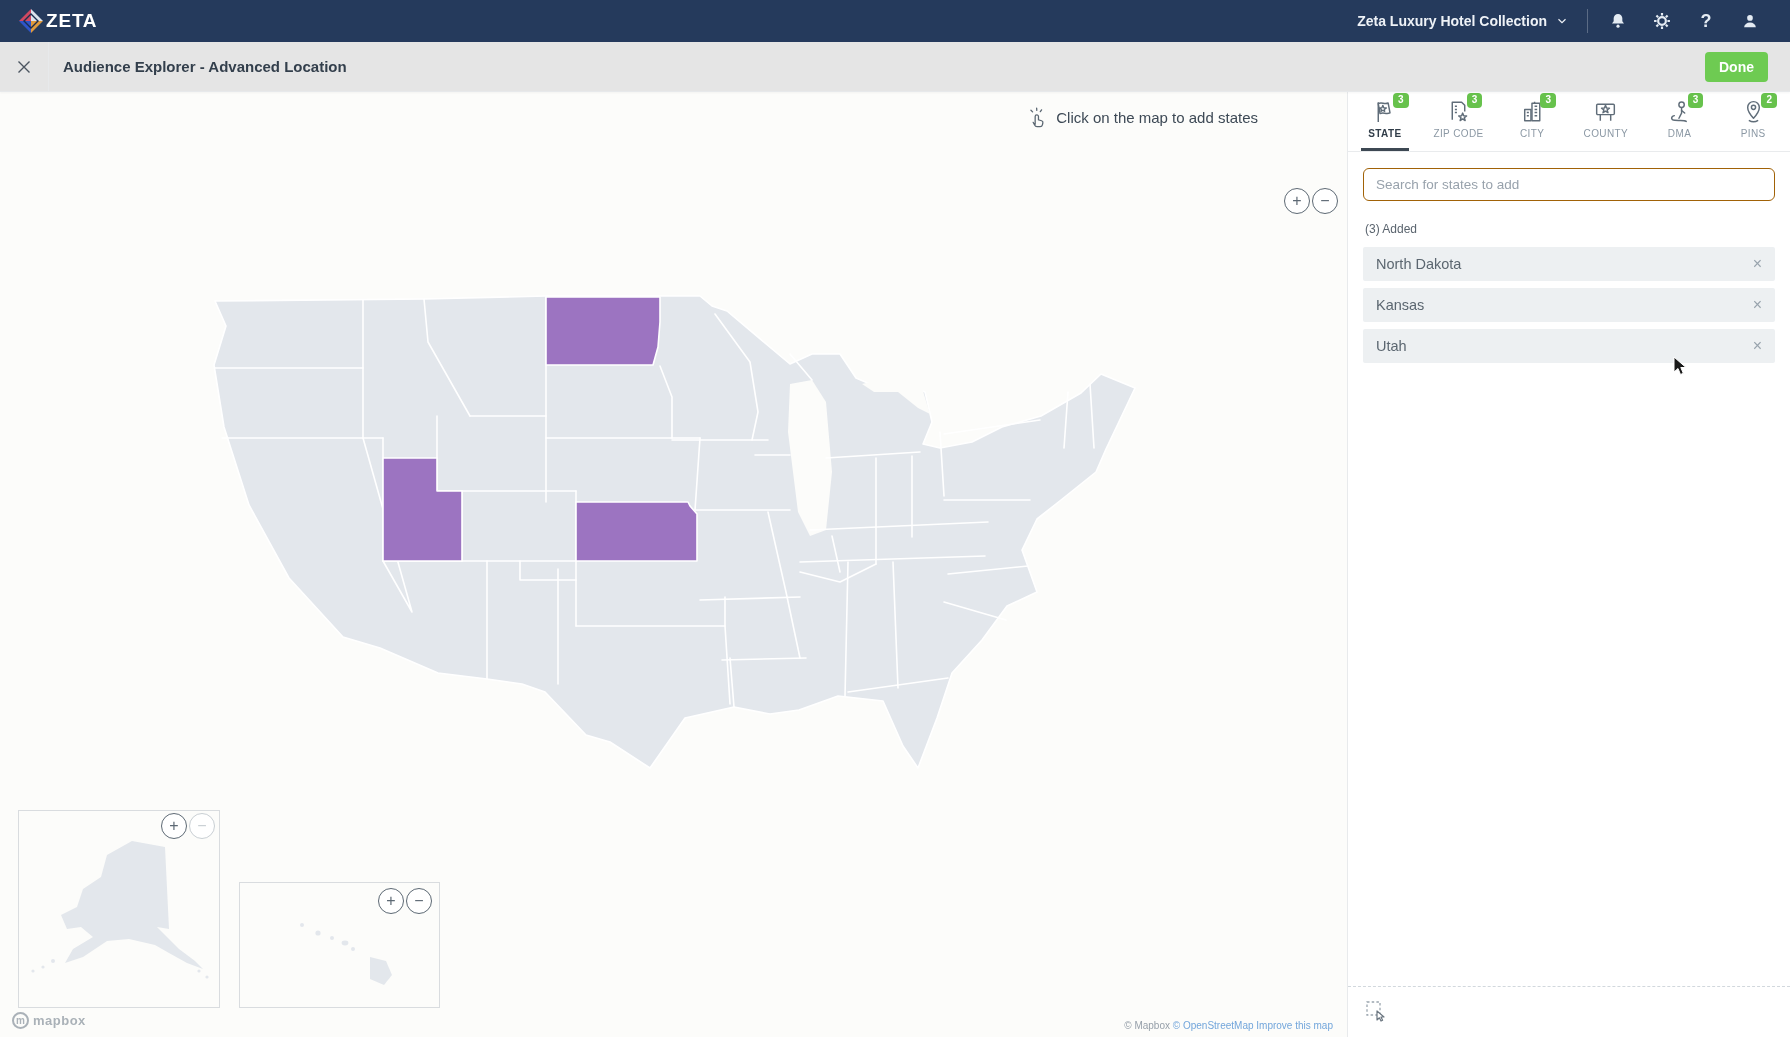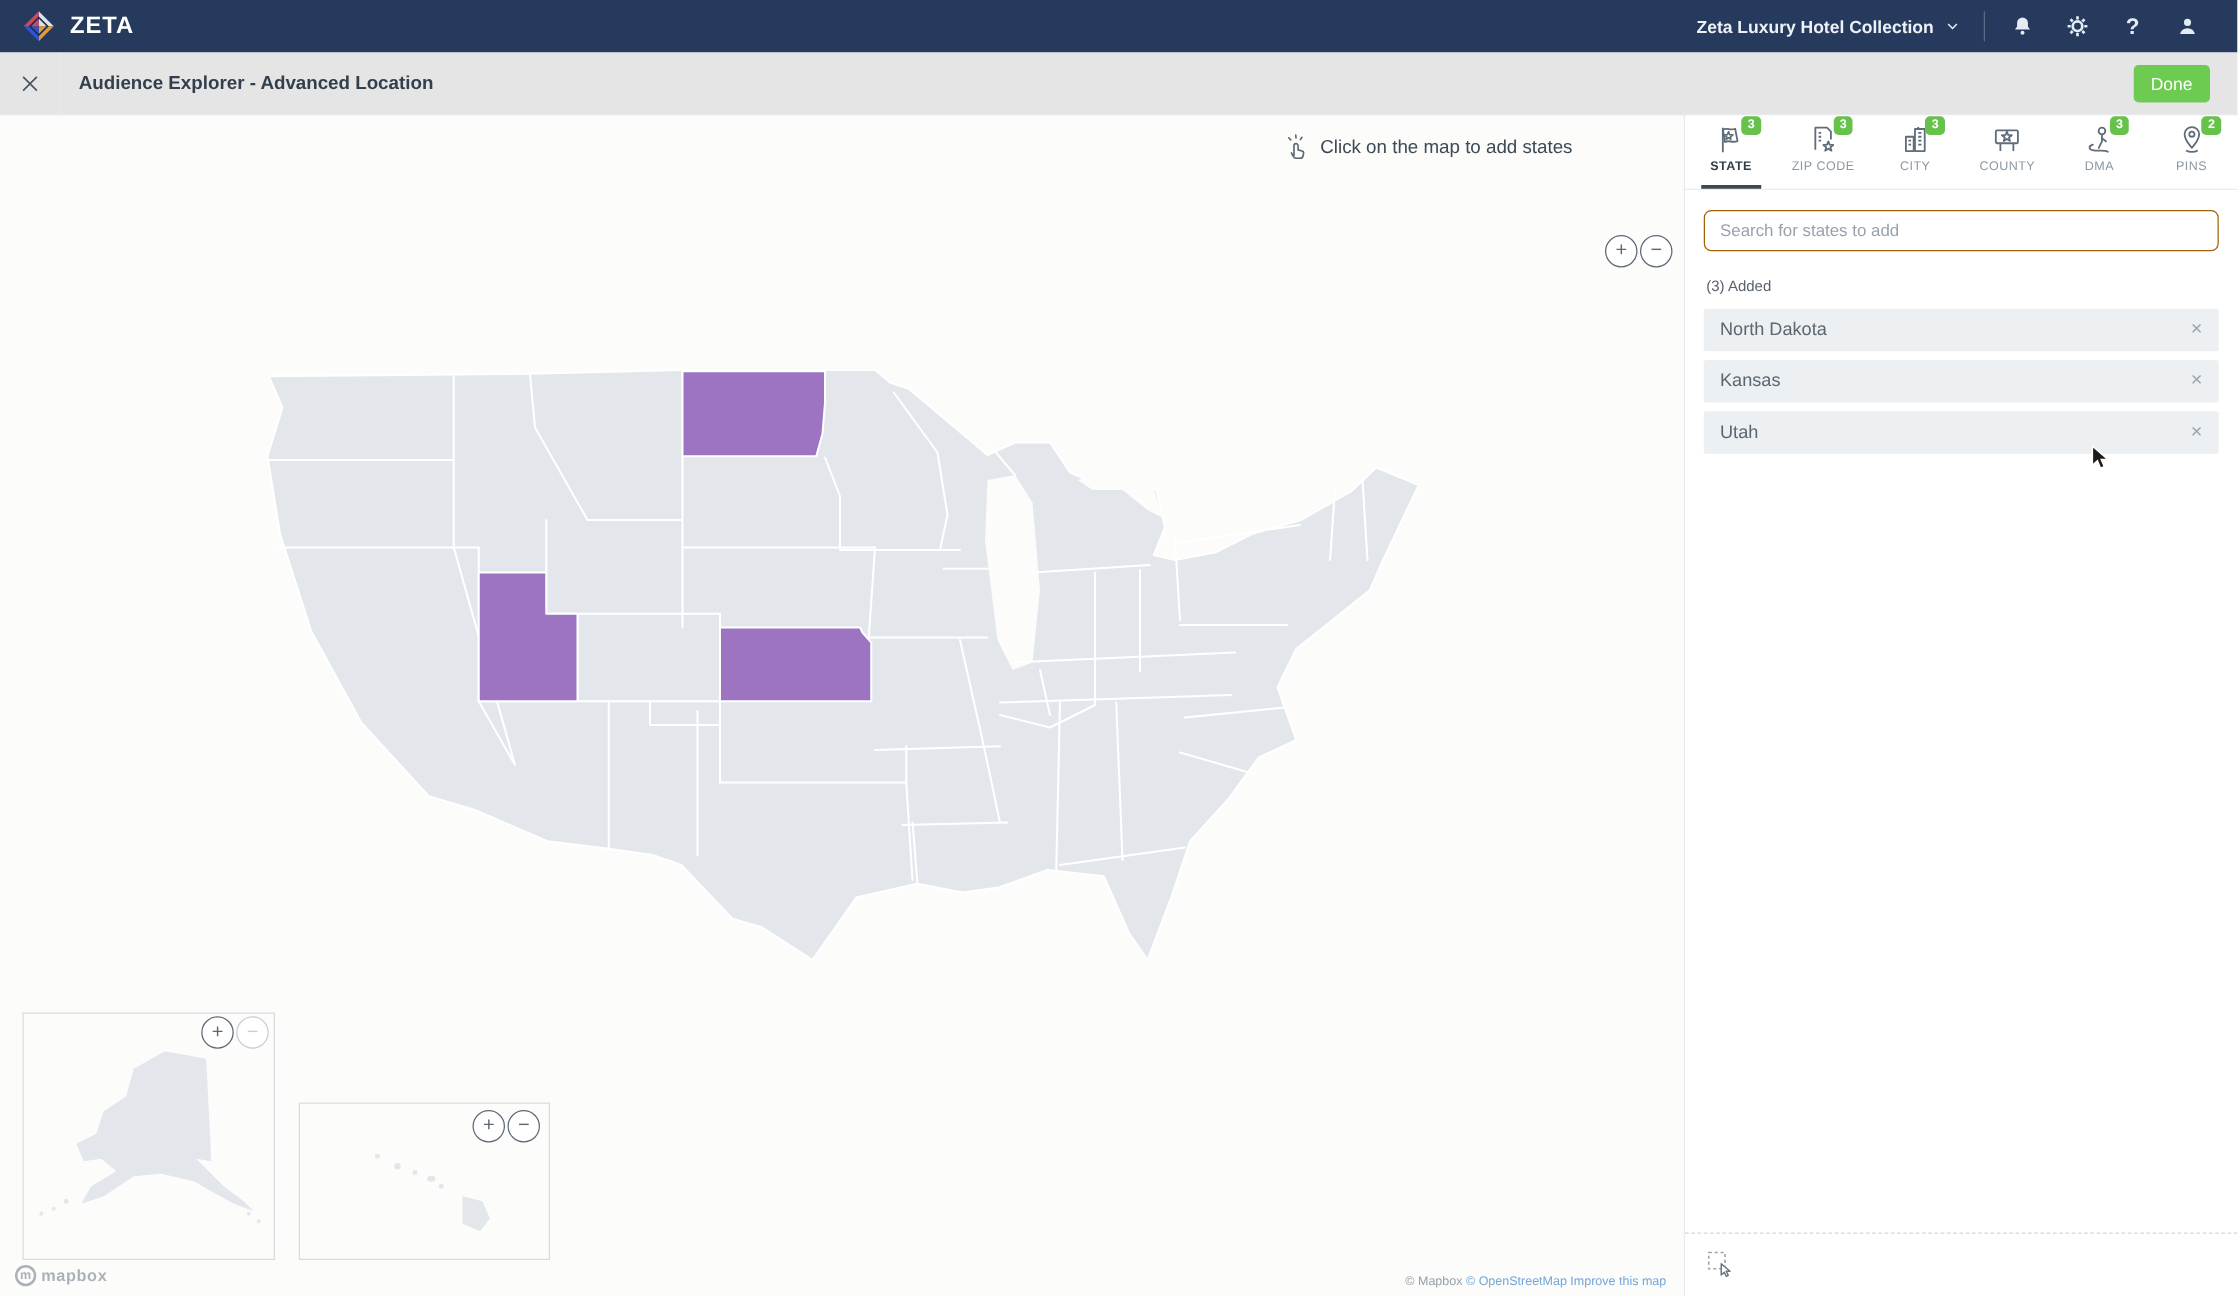--- a/index.html
+++ b/index.html
@@ -3,38 +3,38 @@
 <meta charset="utf-8">
 <style>
   * { margin:0; padding:0; box-sizing:border-box; }
   html,body { width:1790px; height:1037px; overflow:hidden; }
   body { font-family:"Liberation Sans","DejaVu Sans",sans-serif; background:#fff; }
   .app { position:relative; width:1790px; height:1037px; }
 
   
   .navbar { position:absolute; left:0; top:0; width:100%; height:42px; background:#253a5c;
             display:flex; align-items:center; padding:0 18px; }
-  .brand { display:flex; align-items:center; gap:12px; }
+  .brand { display:flex; align-items:center; gap:2px; }
   .brand-text { color:#fff; font-size:19px; font-weight:800; letter-spacing:.8px; }
   .nav-right { margin-left:auto; display:flex; align-items:center; gap:0; }
   .account { display:flex; align-items:center; gap:8px; color:#eef2f7; font-size:14px;
              font-weight:600; cursor:pointer; padding-right:18px; }
   .nav-divider { width:1px; height:24px; background:rgba(255,255,255,.25); margin-right:8px; }
   .nav-icon-btn { width:44px; height:42px; display:flex; align-items:center; justify-content:center; cursor:pointer; }
   .help-glyph { color:#e4ebf3; font-size:18px; font-weight:700; }
 
   
   .header { position:absolute; left:0; top:42px; width:100%; height:50px; background:#e5e5e5;
             border-bottom:1px solid #e7e9eb; box-shadow:0 1px 2px rgba(0,0,0,.04);
             display:flex; align-items:center; z-index:5; }
   .close-btn { width:49px; height:100%; display:flex; align-items:center; justify-content:center;
                border-right:1px solid #e7e9eb; cursor:pointer; }
   .page-title { margin-left:14px; font-size:15px; font-weight:700; color:#333f4c; }
   .done-btn { position:absolute; right:22px; top:10px; height:30px; padding:0 14px; background:#6ecb52;
-              border:none; border-radius:4px; color:#fff; font-size:14px; font-weight:400;
+              border:none; border-radius:4px; color:#fff; font-size:14px; font-weight:700;
               font-family:inherit; cursor:pointer; }
 
   
   .map-area { position:absolute; left:0; top:92px; width:1347px; height:945px; background:#fcfcfa; }
   .map-hint { position:absolute; right:89px; top:14px; display:flex; align-items:center; gap:8px; }
   .map-hint-text { font-size:15px; font-weight:500; color:#3d4955;text-align:center; }
   .zoom-ctrl { position:absolute; width:26px; height:26px; border-radius:50%;
                border:1.5px solid #5d6974; background:rgba(255,255,255,.85);
                display:flex; align-items:center; justify-content:center;
                font-size:16px; color:#5d6974; cursor:pointer; line-height:1; }

